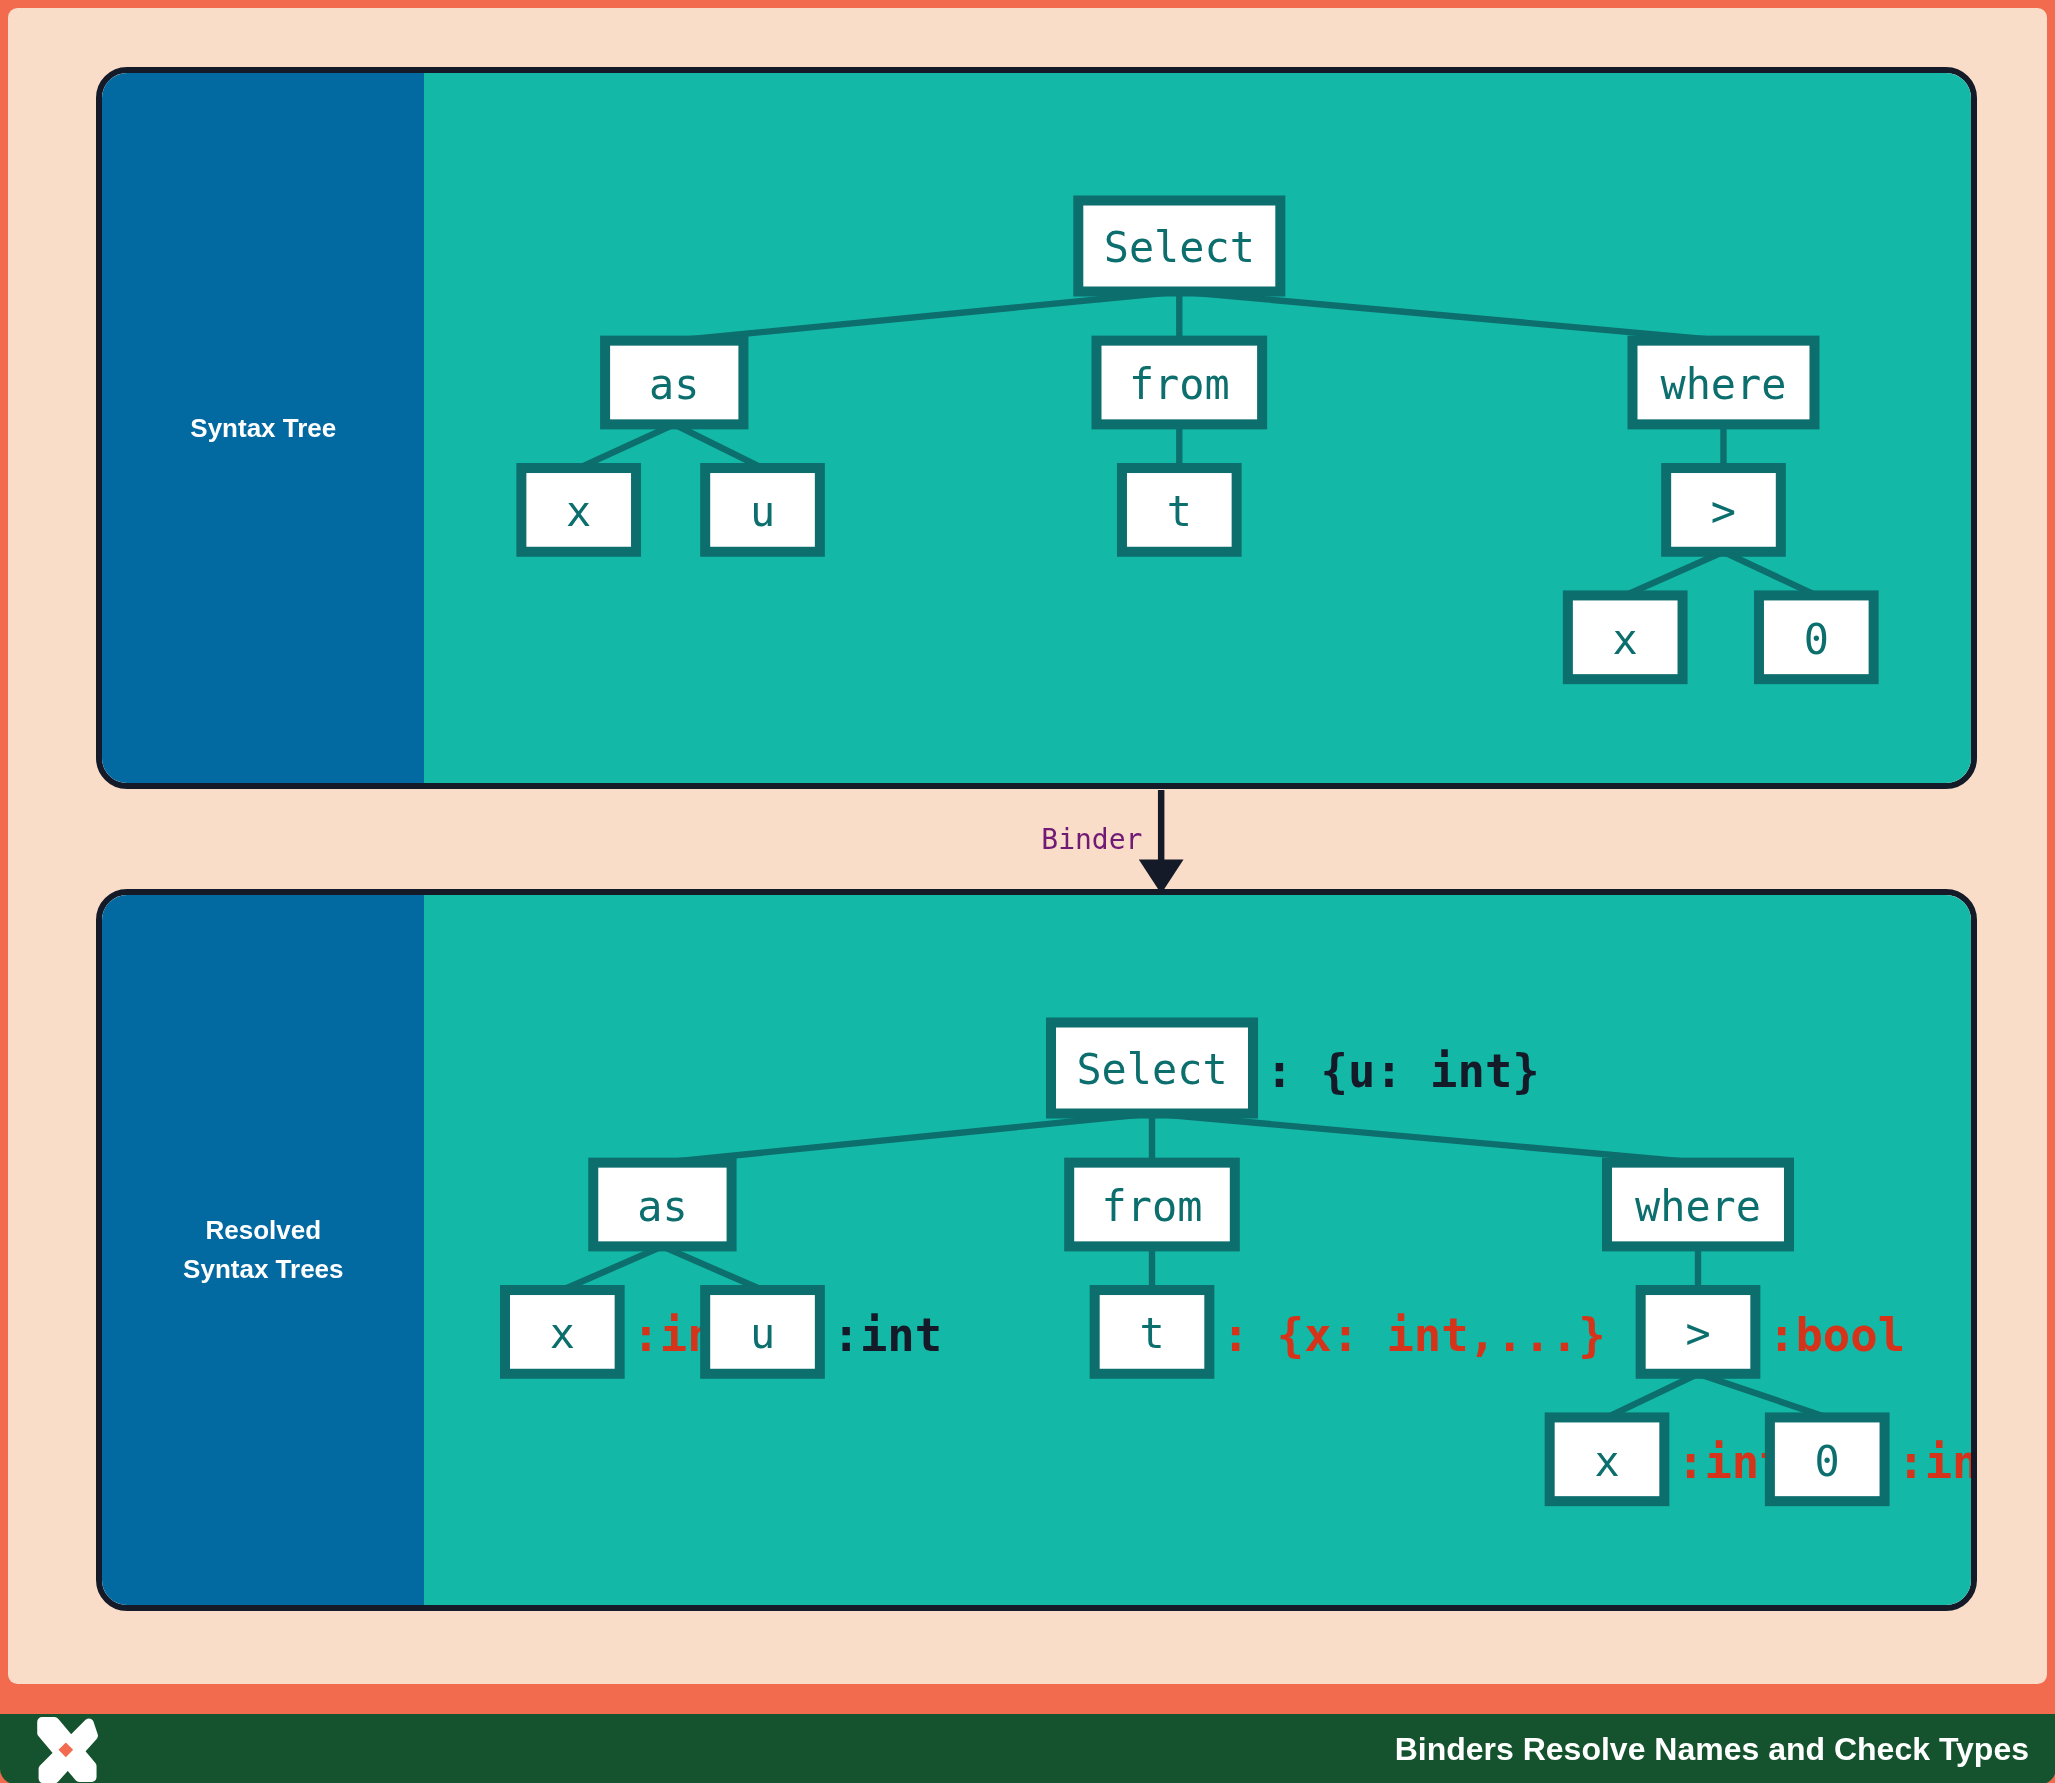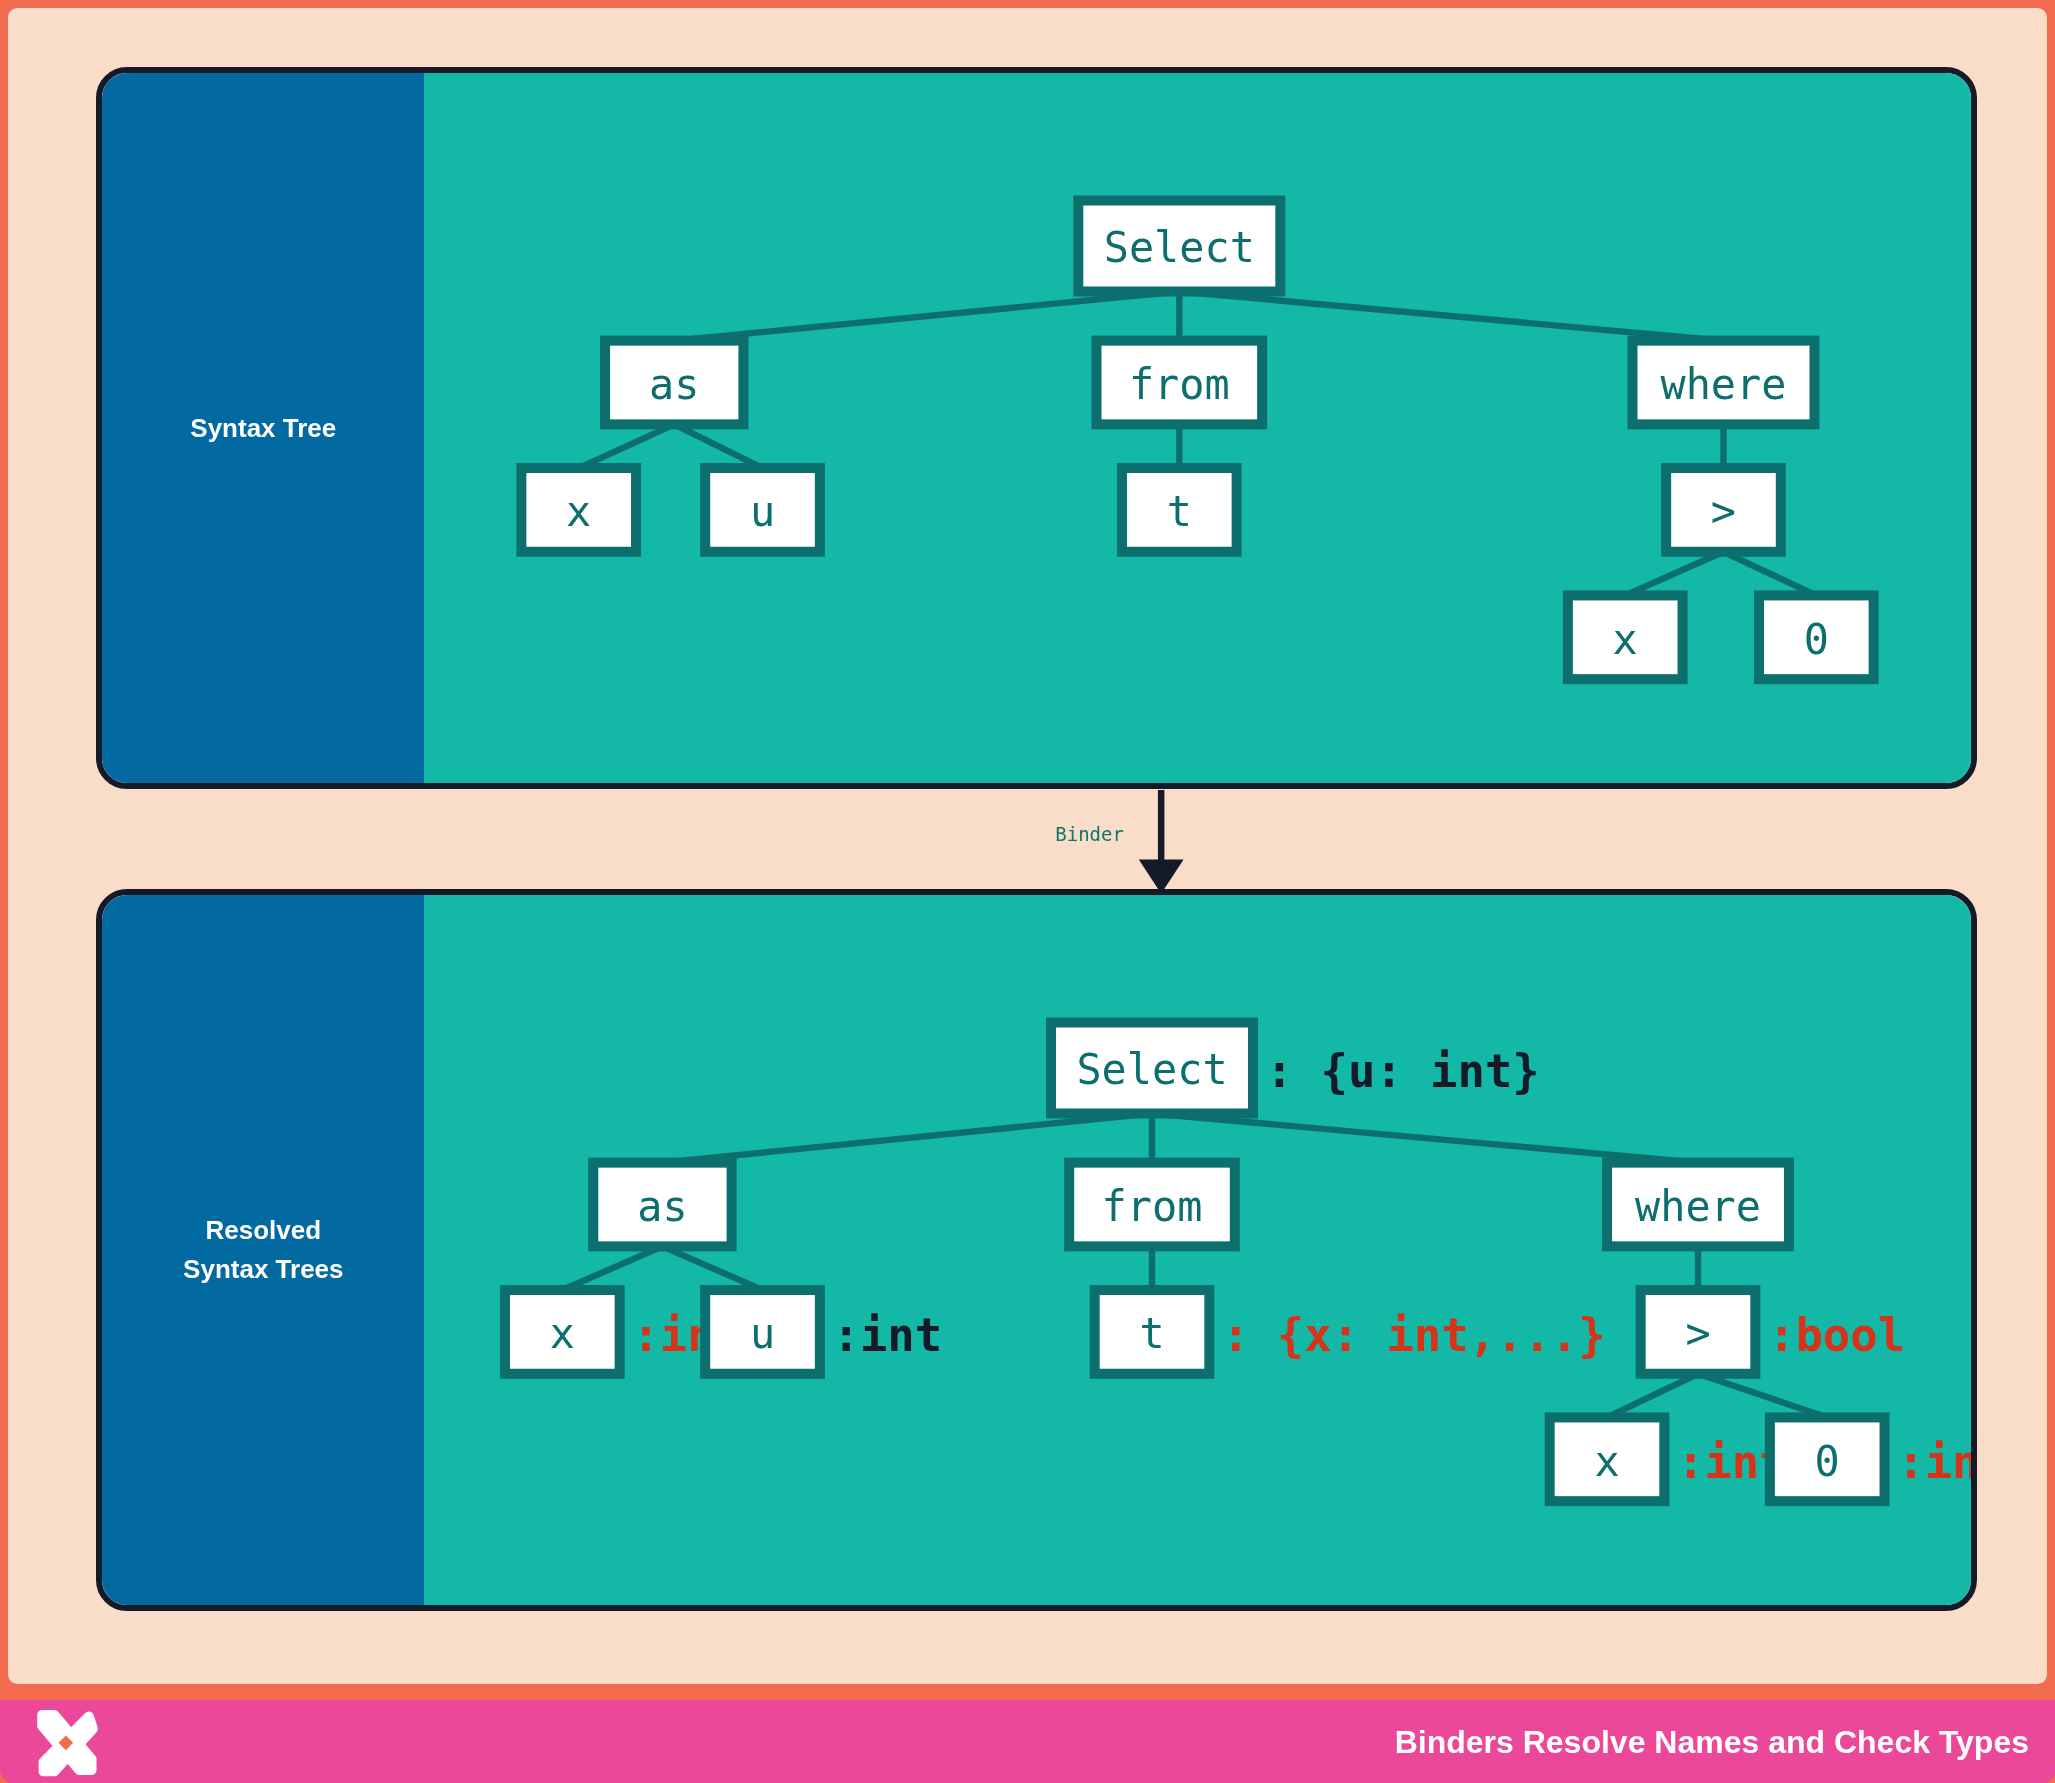--- a/index.html
+++ b/index.html
@@ -83,33 +83,33 @@
 
   
   #binder {
     position: absolute;
     left: 958px; top: 782px;
     width: 355px; height: 106px;
   }
   #binder svg { display: block; }
   .binder-label {
     position: absolute;
-    left: 89px; top: 33px;
+    left: 75px; top: 33px;
     font-family: "DejaVu Sans Mono", monospace;
-    font-size: 19px;
-    color: #0f766e;
+    font-size: 28px;
+    color: #701a75;
     white-space: nowrap;
   }
 
   
   #footer {
     position: absolute;
     left: 0; bottom: 0;
-    width: 2056px; height: 84px;
-    background: #ec4899;
+    width: 2056px; height: 70px;
+    background: #14532d;
     display: flex;
     align-items: center;
     justify-content: space-between;
     padding: 0 27px 0 31px;
   }
   #footer-caption {
     color: #ffffff;
     font-size: 32px;
     font-weight: bold;
     white-space: nowrap;

